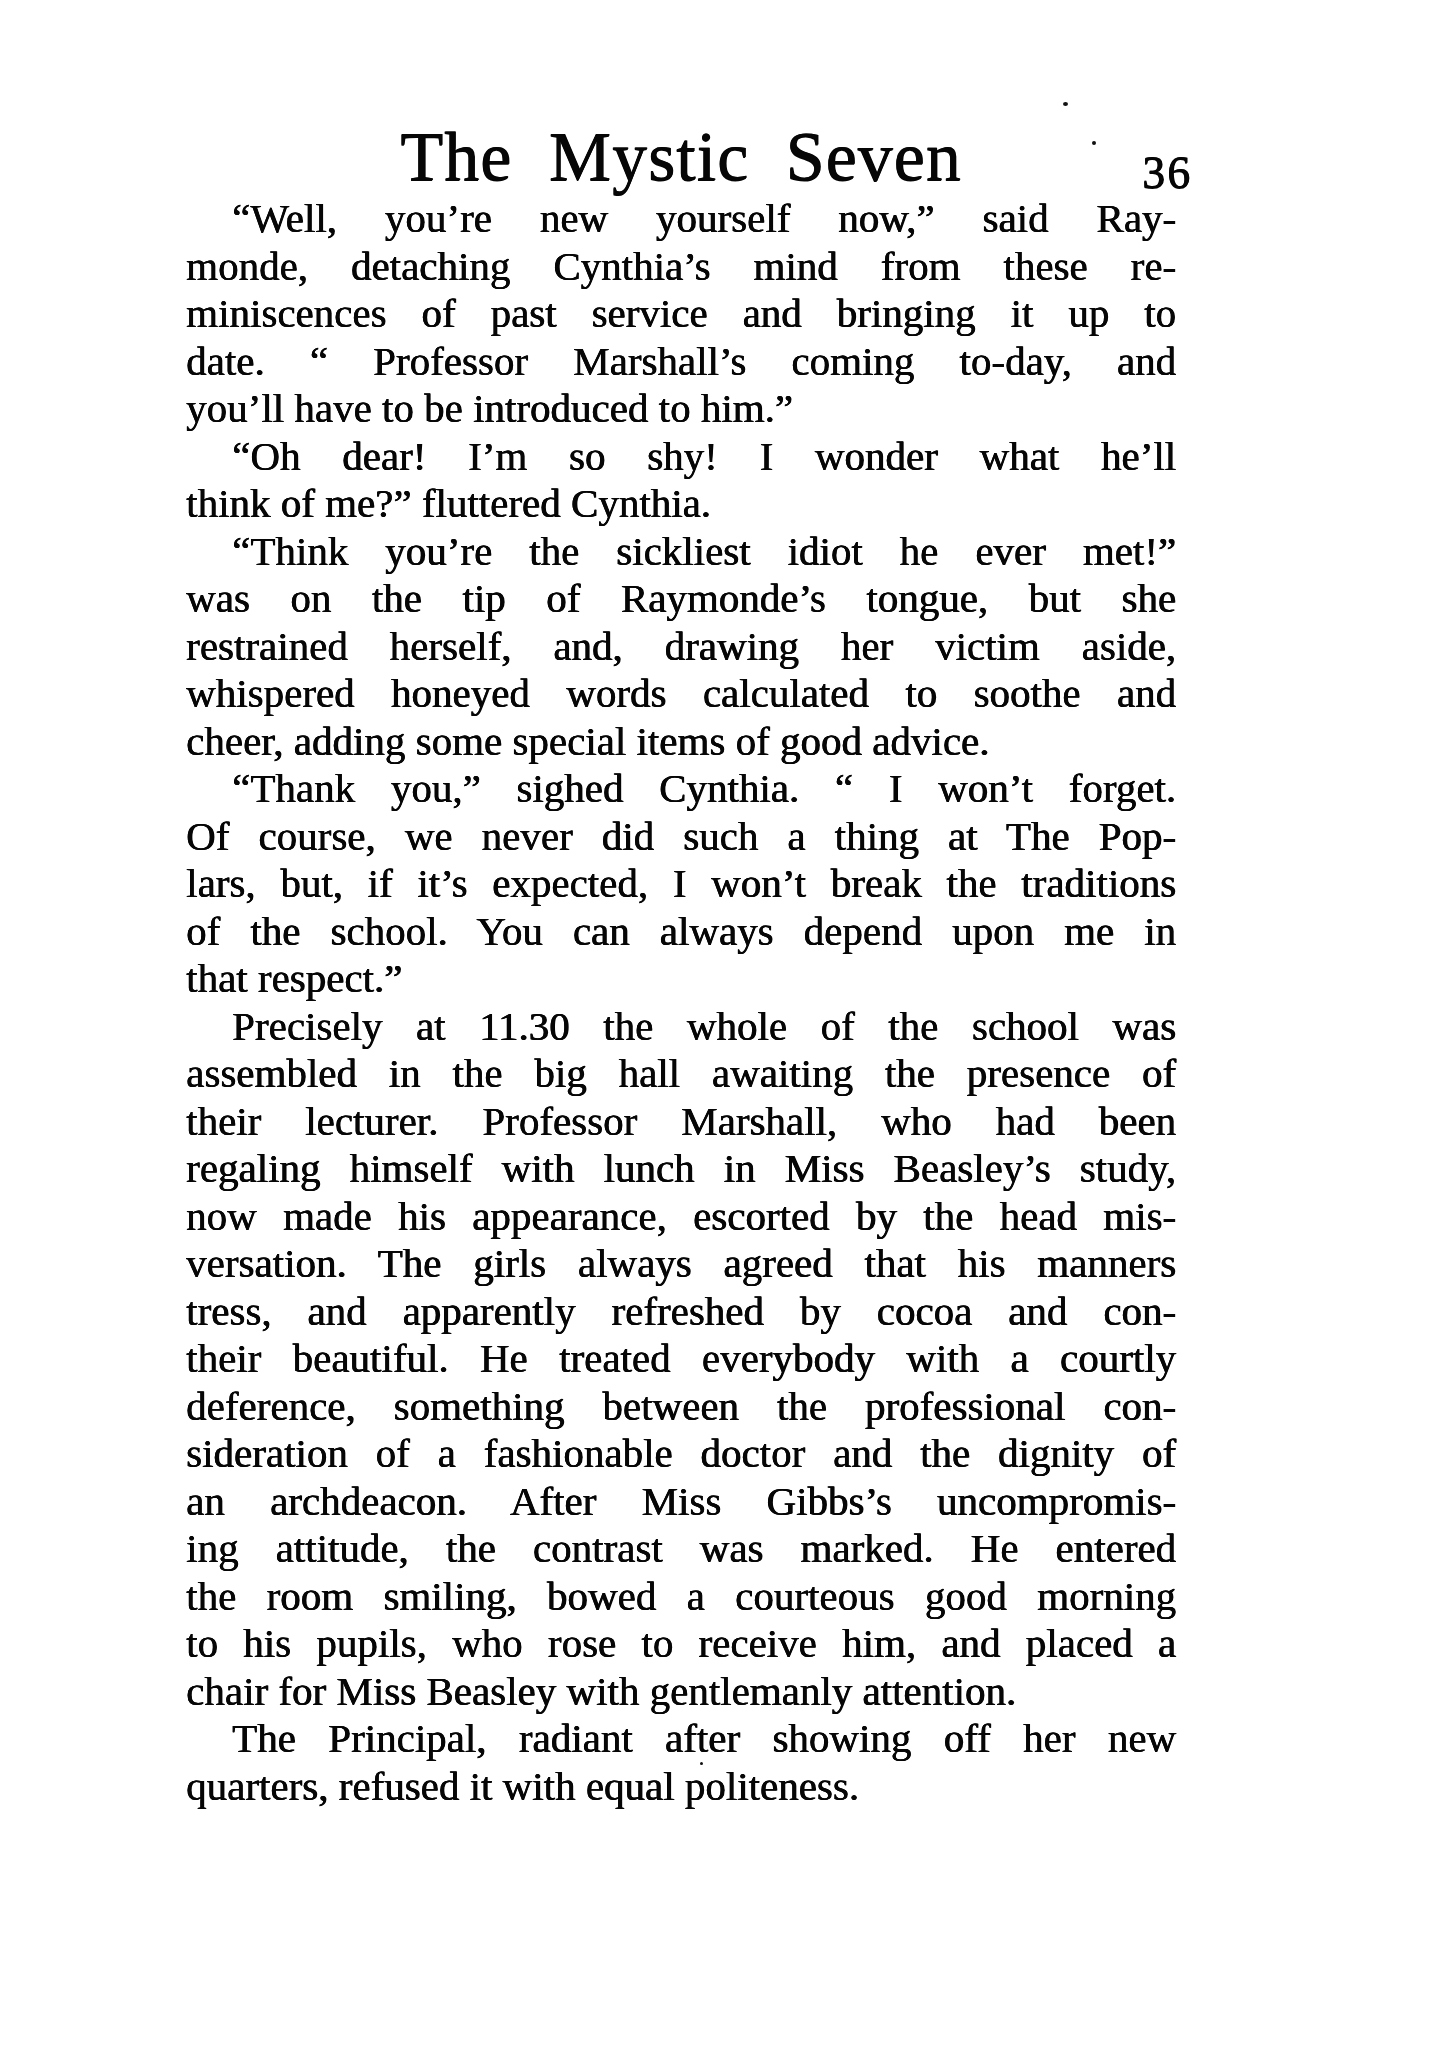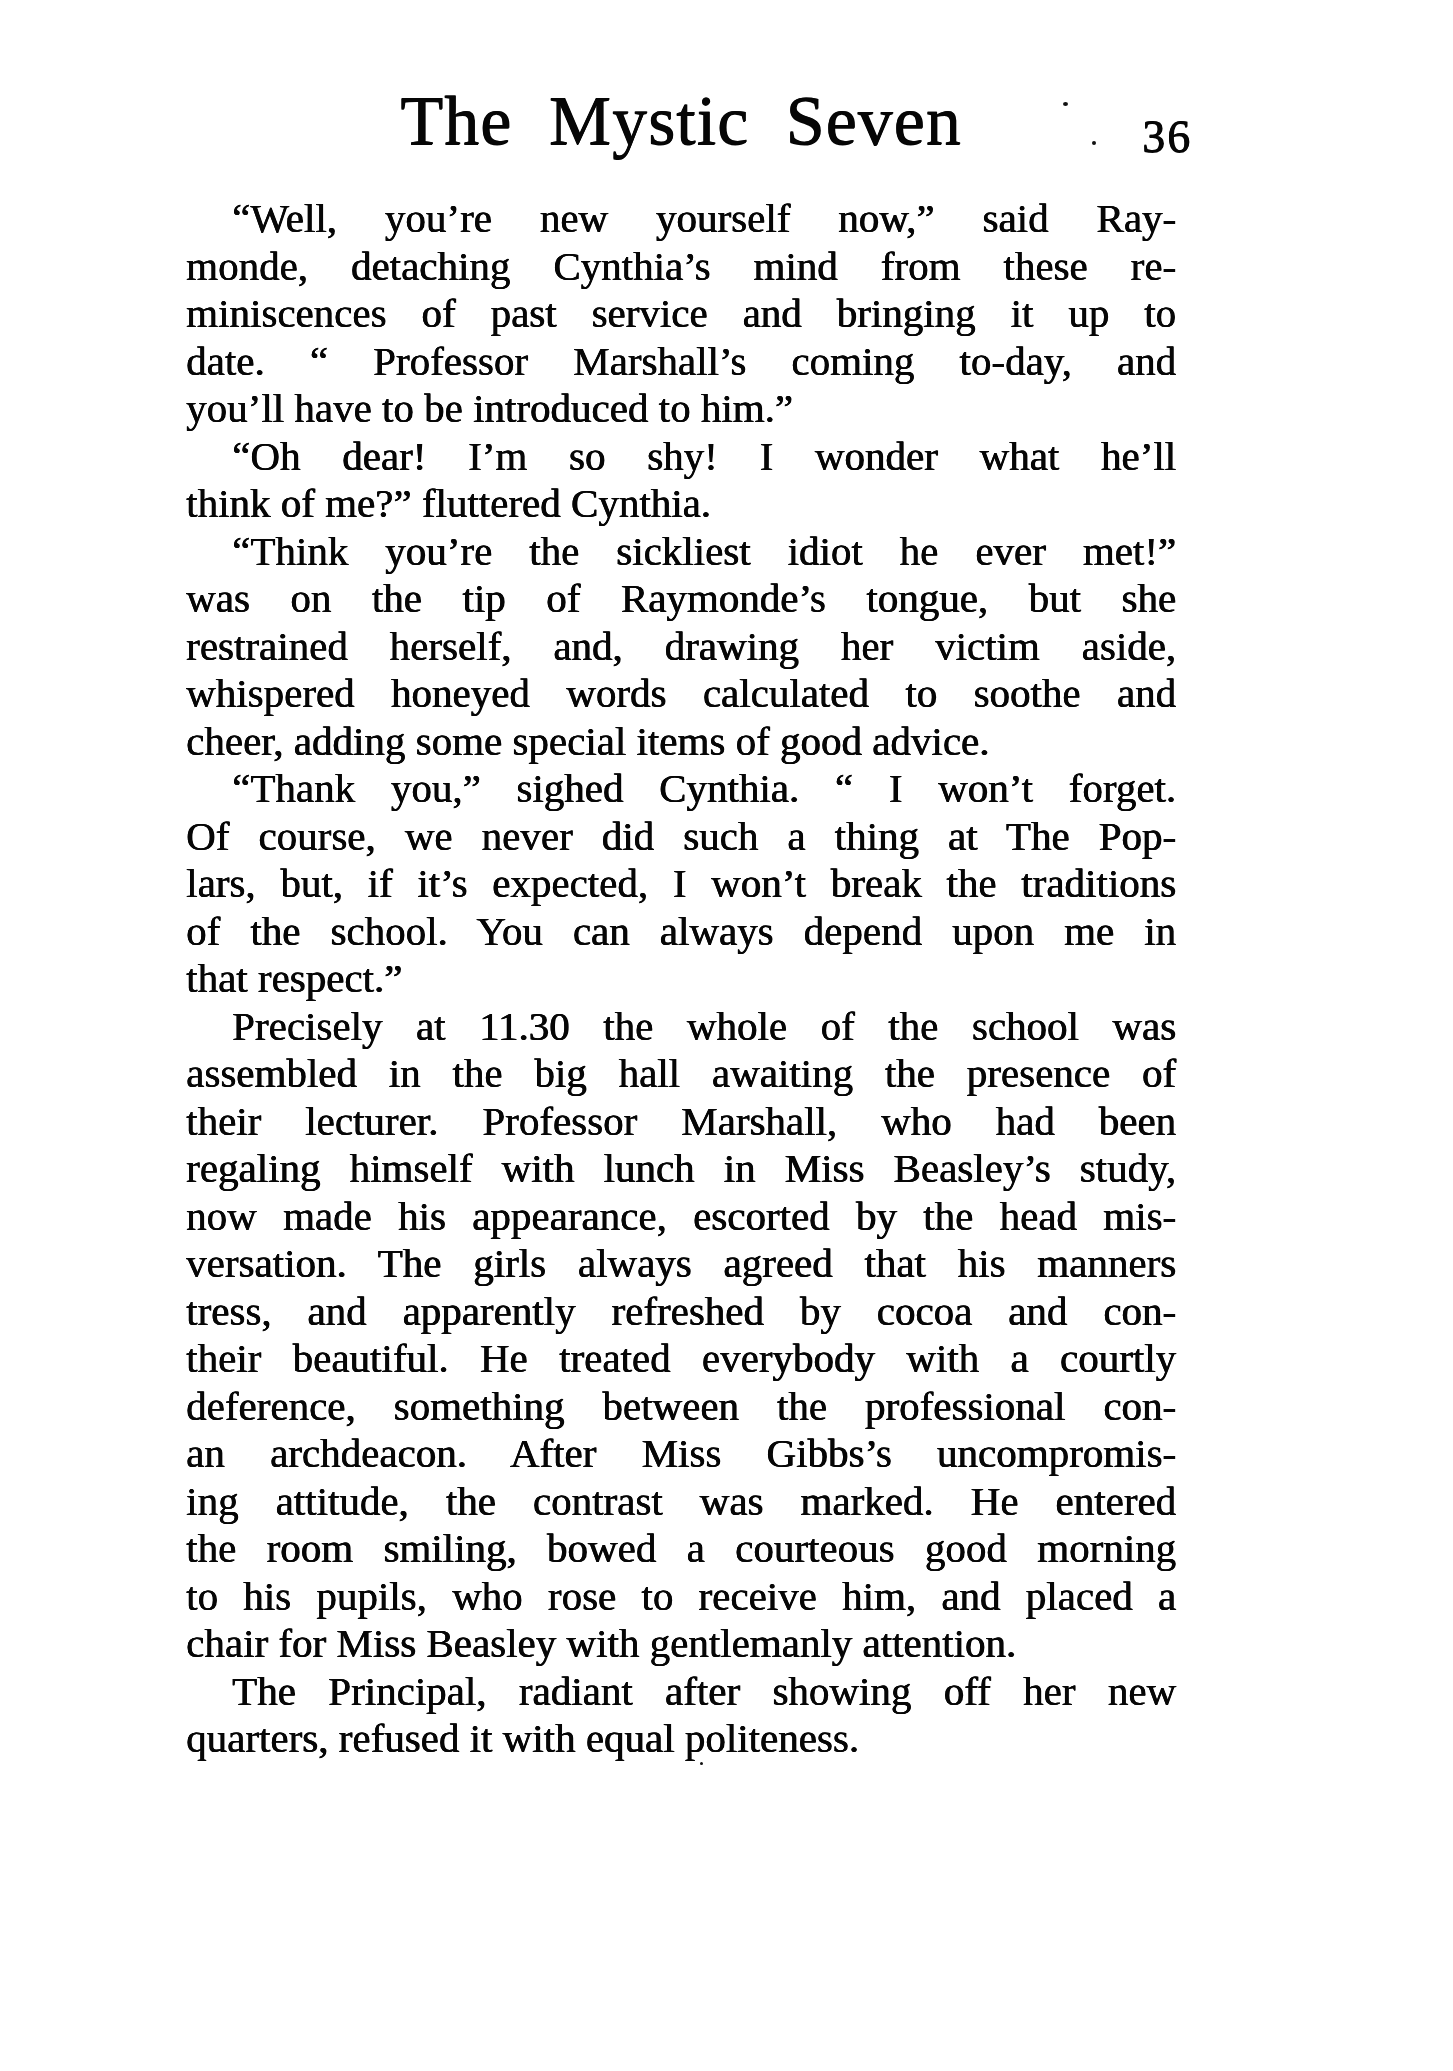--- a/index.html
+++ b/index.html
@@ -12,21 +12,21 @@
     font-family: "Liberation Serif", serif;
     color: #060606;
   }
   .column {
     position: absolute;
     left: 186px;
     top: 0;
     width: 990px;
     height: 100%;
   }
-  .header { position: relative; height: 195px; }
+  .header { position: relative; height: 195px; margin-top: 36px; }
   .title {
     position: absolute;
     top: 86px;
     left: 0;
     right: 0;
     text-align: center;
     font-size: 70px;
     line-height: 1;
     word-spacing: 18px;
     letter-spacing: 1px;
@@ -89,20 +89,21 @@
         <div class="line flush">that respect.”</div>
         <div class="line j indent">Precisely at 11.30 the whole of the school was</div>
         <div class="line j">assembled in the big hall awaiting the presence of</div>
         <div class="line j">their lecturer. Professor Marshall, who had been</div>
         <div class="line j">regaling himself with lunch in Miss Beasley’s study,</div>
         <div class="line j">now made his appearance, escorted by the head mis-</div>
         <div class="line j">versation. The girls always agreed that his manners</div>
         <div class="line j">tress, and apparently refreshed by cocoa and con-</div>
         <div class="line j">their beautiful. He treated everybody with a courtly</div>
         <div class="line j">deference, something between the professional con-</div>
+        <div class="line j">sideration of a fashionable doctor and the dignity of</div>
         <div class="line j">an archdeacon. After Miss Gibbs’s uncompromis-</div>
         <div class="line j">ing attitude, the contrast was marked. He entered</div>
         <div class="line j">the room smiling, bowed a courteous good morning</div>
         <div class="line j">to his pupils, who rose to receive him, and placed a</div>
         <div class="line flush">chair for Miss Beasley with gentlemanly attention.</div>
         <div class="line j indent">The Principal, radiant after showing off her new</div>
         <div class="line flush">quarters, refused it with equal politeness.</div>
       </div>
   </div>
   <div class="speck s1"></div>

